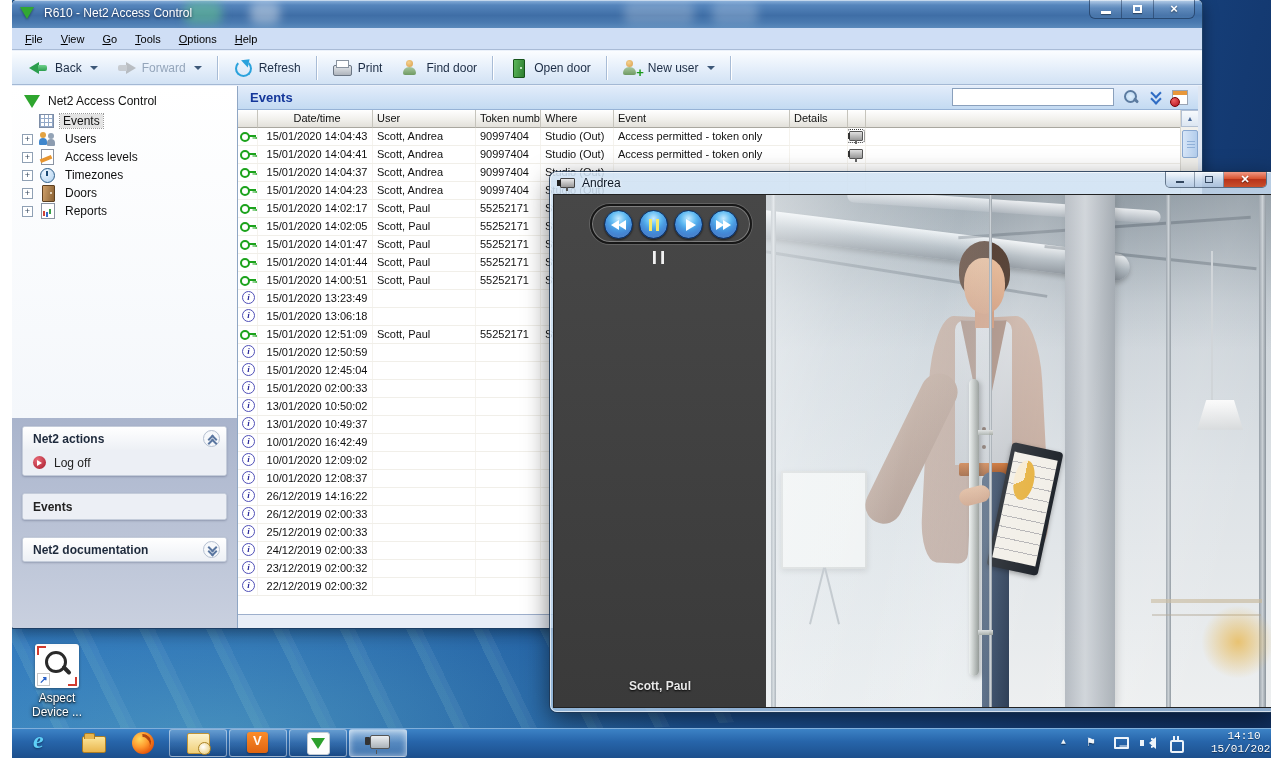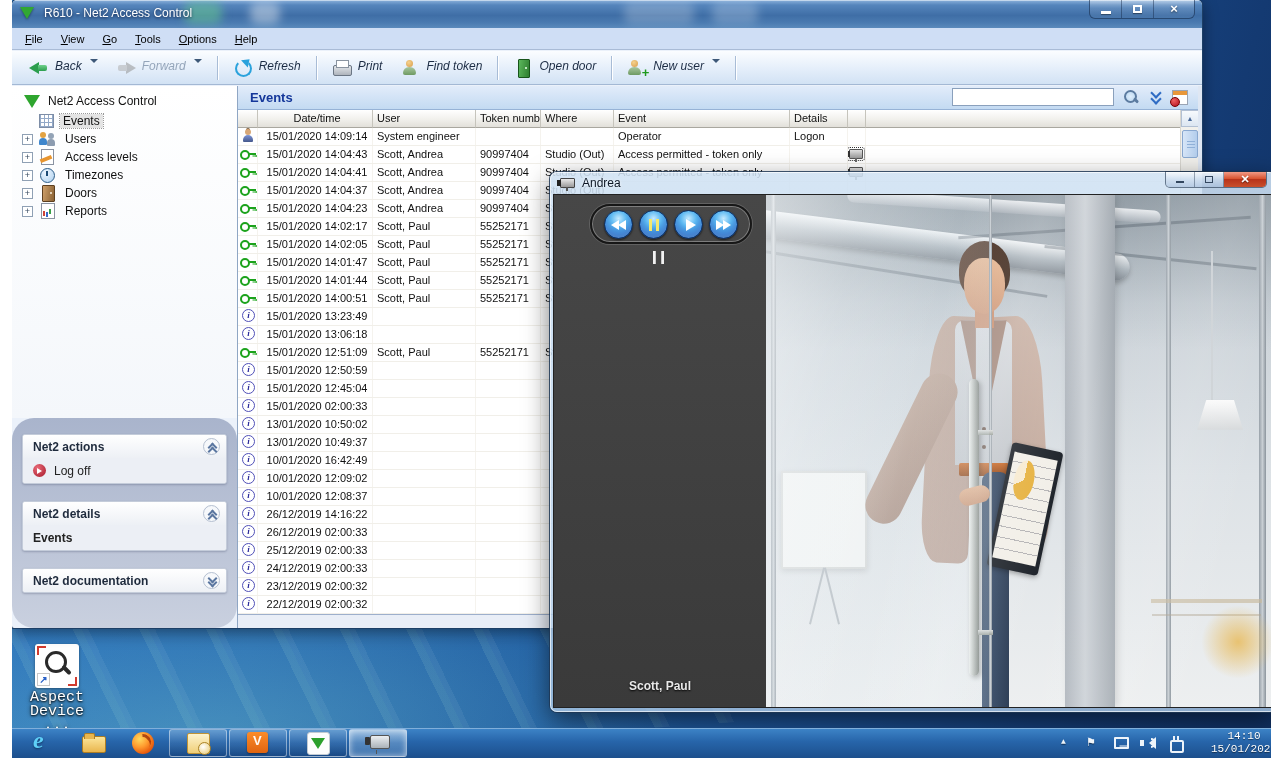--- a/index.html
+++ b/index.html
@@ -39,21 +39,21 @@
   .glyph-close{color:#fff;font-size:13px;font-weight:bold;text-shadow:0 1px 2px rgba(0,0,0,.5);line-height:16px;}
 
   .menubar{position:absolute;left:0;top:28px;width:100%;height:22px;background:#cfdef5;
     border-bottom:1px solid #a9bbd6;display:flex;align-items:center;padding-left:4px;}
   .menu-item{padding:3px 9px;color:#000;}
   .menu-item::first-letter{text-decoration:underline;}
 
   .toolbar{position:absolute;left:0;top:51px;width:100%;height:34px;
     background:linear-gradient(#fbfdff,#e4eefa 55%,#d2e2f4);border-bottom:1px solid #a3b8d4;
     display:flex;align-items:center;padding-left:8px;}
-  .tbtn{display:flex;gap:6px;padding:4px 9px;border-radius:3px;font-style:italic;}
+  .tbtn{display:flex;align-items:center;gap:6px;padding:4px 9px;border-radius:3px;}
   .tbtn.disabled .tlabel{color:#94a5ba;}
   .tbtn.disabled .ticon{filter:grayscale(1) opacity(.55);}
   .tlabel{font-size:12px;color:#1c2c44;}
   .caret{width:0;height:0;border-left:4px solid transparent;border-right:4px solid transparent;border-top:4px solid #3d5878;margin-left:2px;}
   .tb-sep{width:1px;height:24px;background:#a8bcd6;box-shadow:1px 0 0 #fff;margin:0 6px;}
   .ticon{position:relative;display:inline-block;width:20px;height:18px;}
   .t-back::before{content:"";position:absolute;left:0;top:3px;width:0;height:0;
     border-top:6px solid transparent;border-bottom:6px solid transparent;border-right:10px solid #2c9e4e;}
   .t-back::after{content:"";position:absolute;left:9px;top:6px;width:9px;height:6px;background:linear-gradient(#6fd08c,#2c9e4e);border-radius:0 2px 2px 0;}
   .t-forward::before{content:"";position:absolute;right:0;top:3px;width:0;height:0;
@@ -92,21 +92,21 @@
   .i-levels::after{content:"";position:absolute;left:1px;top:8px;width:12px;height:4px;background:#e8952f;transform:rotate(-22deg);}
   .i-timezones::before{content:"";position:absolute;left:1px;top:1px;width:13px;height:13px;border-radius:50%;border:1px solid #2b5c88;background:radial-gradient(circle at 35% 30%,#eef6ff,#add0ee);}
   .i-timezones::after{content:"";position:absolute;left:7px;top:4px;width:2px;height:5px;background:#1c4a74;box-shadow:1px 4px 0 -1px #1c4a74,3px 4px 0 -1px #1c4a74;}
   .i-doors::before{content:"";position:absolute;left:3px;top:0;width:11px;height:15px;background:linear-gradient(100deg,#cfa06a,#8a6234);border:1px solid #5d4020;border-radius:1px;}
   .i-doors::after{content:"";position:absolute;left:11px;top:7px;width:2px;height:2px;background:#f8f0e0;border-radius:50%;}
   .i-reports::before{content:"";position:absolute;left:2px;top:0;width:12px;height:14px;background:#fff;border:1px solid #8a93a2;}
   .i-reports::after{content:"";position:absolute;left:4px;bottom:3px;width:2px;height:5px;background:#cf4337;box-shadow:3px 1px 0 #3868c8,6px -2px 0 #38a048;}
   .i-operators::before{content:"";position:absolute;left:4px;top:0;width:7px;height:7px;border-radius:50%;background:#dcab85;box-shadow:6px 3px 0 -1px #9aa6b4;}
   .i-operators::after{content:"";position:absolute;left:2px;top:7px;width:10px;height:7px;border-radius:5px 5px 1px 1px;background:#a23a4c;box-shadow:5px 2px 0 -1px #8795a6;}
 
-  .panel-zone{position:absolute;left:0;top:332px;width:100%;height:210px;background:linear-gradient(#a9b4cc,#c9d0df);padding-top:16px;border-radius:22px;}
+  .panel-zone{position:absolute;left:0;top:332px;width:100%;height:210px;background:linear-gradient(#a9b4cc,#c9d0df);padding-top:8px;}
   .panel{margin:0 10px 0 10px;background:#f2f4f8;border:1px solid #c4ccda;border-radius:3px;box-shadow:0 1px 2px rgba(30,40,70,.25);overflow:hidden;}
   .panel + .panel{margin-top:17px;}
   .panel-head{height:23px;display:flex;align-items:center;justify-content:space-between;padding:0 6px 0 10px;background:linear-gradient(#ffffff,#edf0f5);}
   .panel-title{font-size:12px;font-weight:bold;color:#1e2a3c;}
   .pchev{position:relative;width:17px;height:17px;border-radius:50%;background:#f6f8fb;border:1px solid #b4bfd0;}
   .pchev::before,.pchev::after{content:"";position:absolute;left:5px;width:5px;height:5px;border-right:2px solid #5a76a0;border-bottom:2px solid #5a76a0;}
   .pchev.up::before{top:5px;transform:rotate(-135deg);}
   .pchev.up::after{top:9px;transform:rotate(-135deg);}
   .pchev.down::before{top:2px;transform:rotate(45deg);}
   .pchev.down::after{top:6px;transform:rotate(45deg);}
@@ -268,21 +268,21 @@
   
   #desk-icon{position:absolute;left:6px;top:644px;width:78px;text-align:center;z-index:1;}
   .di-img{position:relative;width:44px;height:44px;margin:0 auto;background:#fff;border-radius:3px;box-shadow:0 1px 3px rgba(0,0,0,.4);}
   .di-img::before{content:"";position:absolute;left:10px;top:7px;width:16px;height:16px;border:3.5px solid #2a2a2a;border-radius:50%;}
   .di-img::after{content:"";position:absolute;left:26px;top:24px;width:11px;height:4px;background:#2a2a2a;border-radius:2px;transform:rotate(45deg);}
   .di-corner{position:absolute;width:9px;height:9px;border:2.5px solid #d23b2f;}
   .di-tl{left:2px;top:2px;border-right:none;border-bottom:none;}
   .di-br{right:2px;bottom:2px;border-left:none;border-top:none;}
   .di-arrow{position:absolute;left:2px;bottom:2px;width:13px;height:13px;background:#fff;border:1px solid #c8c8c8;
     color:#2a62c8;font-size:10px;line-height:12px;font-weight:bold;text-align:center;}
-  .di-label{margin-top:3px;color:#fff;font-size:15px;line-height:14px;text-shadow:0 1px 2px #000,0 0 4px rgba(0,0,0,.8);font-family:Liberation Mono, monospace;}
+  .di-label{margin-top:3px;color:#fff;font-size:12px;line-height:14px;text-shadow:0 1px 2px #000,0 0 4px rgba(0,0,0,.8);}
 
   
   #taskbar{position:absolute;left:0;bottom:0;width:1271px;height:30px;z-index:10;
     background:linear-gradient(#3e85c8,#2765aa 45%,#1c4f8c);box-shadow:inset 0 1px 0 rgba(255,255,255,.35);display:flex;align-items:center;}
   .tb-item{height:28px;margin:0 1px;display:flex;align-items:center;justify-content:center;width:48px;}
   .tb-item.boxed{width:58px;border:1px solid rgba(255,255,255,.45);border-radius:3px;
     background:linear-gradient(rgba(255,255,255,.22),rgba(255,255,255,.06) 50%,rgba(0,20,60,.12));}
   .tb-item.active{background:linear-gradient(rgba(255,255,255,.5),rgba(210,235,255,.28) 50%,rgba(130,180,230,.35));box-shadow:inset 0 0 6px rgba(255,255,255,.6);}
   .app-ic{position:relative;display:inline-block;width:24px;height:24px;}
   .ic-ie::before{content:"e";position:absolute;left:2px;top:-4px;color:#5fd0f8;font:italic bold 24px/26px "Liberation Serif",serif;text-shadow:0 1px 2px rgba(0,30,60,.6);}
@@ -364,21 +364,21 @@
           <span class="ticon t-refresh"></span>
           <span class="tlabel">Refresh</span>
         </div>
         <div class="tb-sep"></div>
         <div class="tbtn">
           <span class="ticon t-print"></span>
           <span class="tlabel">Print</span>
         </div>
         <div class="tbtn">
           <span class="ticon t-finduser"></span>
-          <span class="tlabel">Find token</span>
+          <span class="tlabel">Find door</span>
         </div>
         <div class="tb-sep"></div>
         <div class="tbtn">
           <span class="ticon t-door"></span>
           <span class="tlabel">Open door</span>
         </div>
         <div class="tb-sep"></div>
         <div class="tbtn">
           <span class="ticon t-newuser">
             <span class="nu-body"></span>
@@ -435,24 +435,20 @@
               <span class="pchev up"></span>
             </div>
             <div class="panel-body">
               <div class="panel-item">
                 <span class="logoff-ic"></span>
                 <span>Log off</span>
               </div>
             </div>
           </div>
           <div class="panel">
-            <div class="panel-head">
-              <span class="panel-title">Net2 details</span>
-              <span class="pchev up"></span>
-            </div>
             <div class="panel-body">
               <div class="panel-item bold">
                 <span>Events</span>
               </div>
             </div>
           </div>
           <div class="panel">
             <div class="panel-head">
               <span class="panel-title">Net2 documentation</span>
               <span class="pchev down"></span>
@@ -477,31 +473,20 @@
             <div class="th c1">Date/time</div>
             <div class="th c2">User</div>
             <div class="th c3">Token number</div>
             <div class="th c4">Where</div>
             <div class="th c5">Event</div>
             <div class="th c6">Details</div>
             <div class="th c7"></div>
             <div class="th c8"></div>
           </div>
         <div id="tbody">
-            <div class="tr">
-              <div class="td c0"><span class="ricon operator"></span></div>
-              <div class="td c1">15/01/2020  14:09:14</div>
-              <div class="td c2">System engineer</div>
-              <div class="td c3"></div>
-              <div class="td c4"></div>
-              <div class="td c5">Operator</div>
-              <div class="td c6">Logon</div>
-              <div class="td c7"></div>
-              <div class="td c8"></div>
-            </div>
             <div class="tr">
               <div class="td c0"><span class="ricon key"></span></div>
               <div class="td c1">15/01/2020  14:04:43</div>
               <div class="td c2">Scott, Andrea</div>
               <div class="td c3">90997404</div>
               <div class="td c4">Studio (Out)</div>
               <div class="td c5">Access permitted - token only</div>
               <div class="td c6"></div>
               <div class="td c7"><span class="cam-wrap focus"></span></div>
               <div class="td c8"></div>

